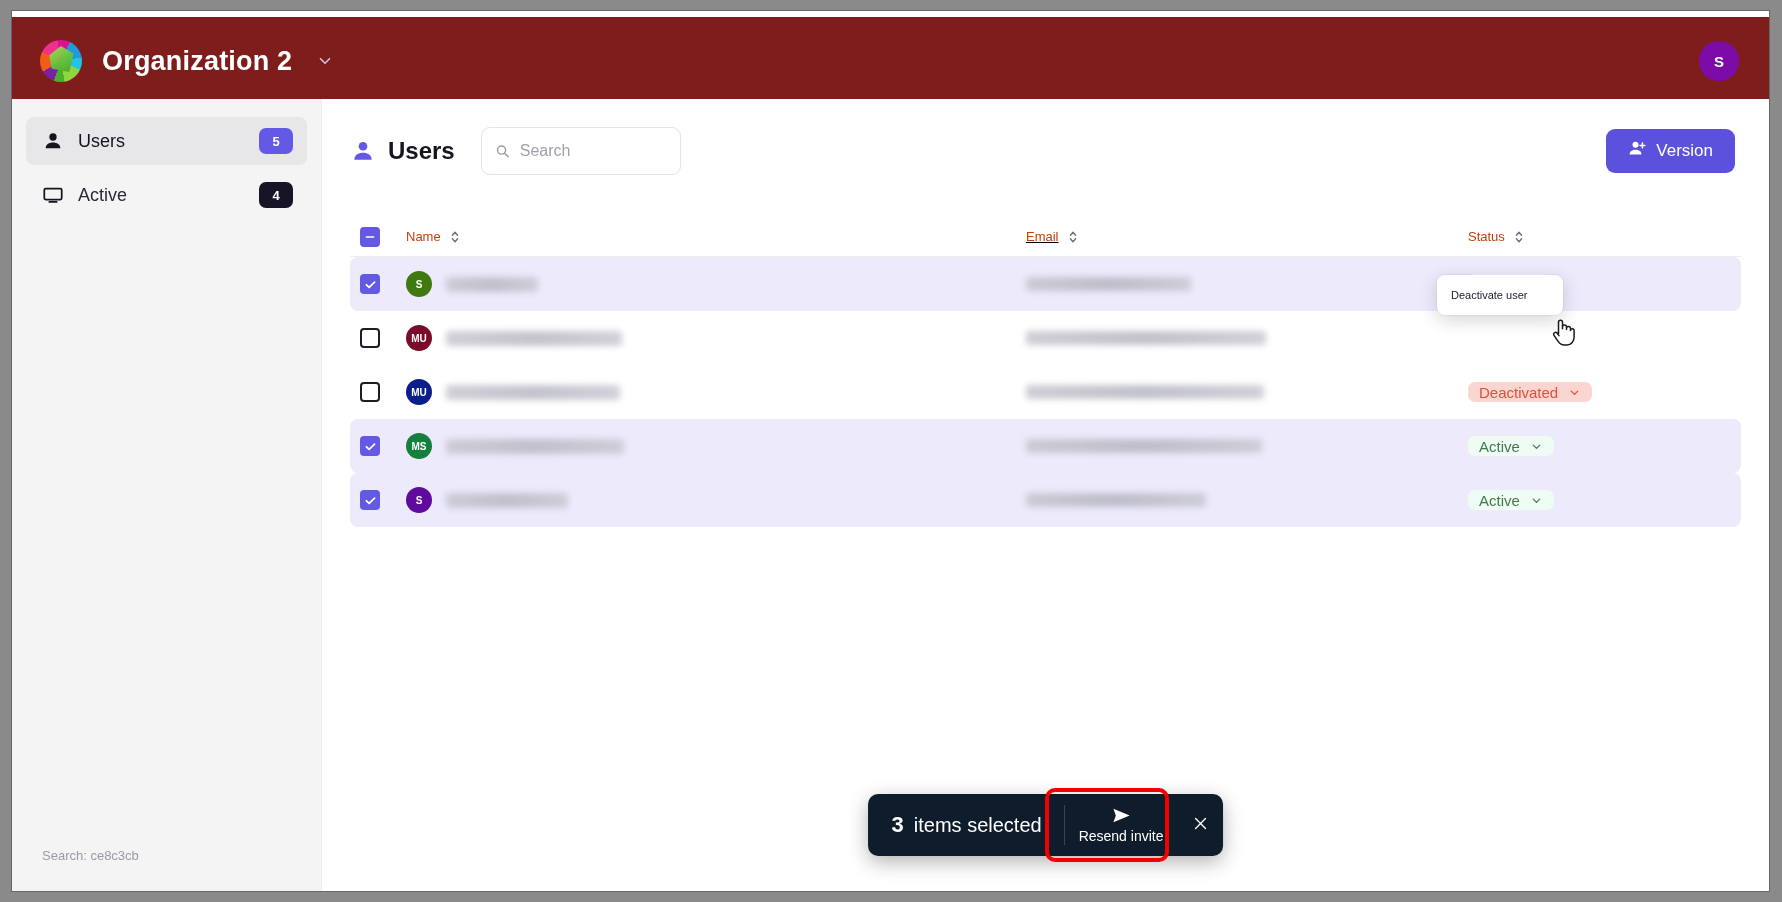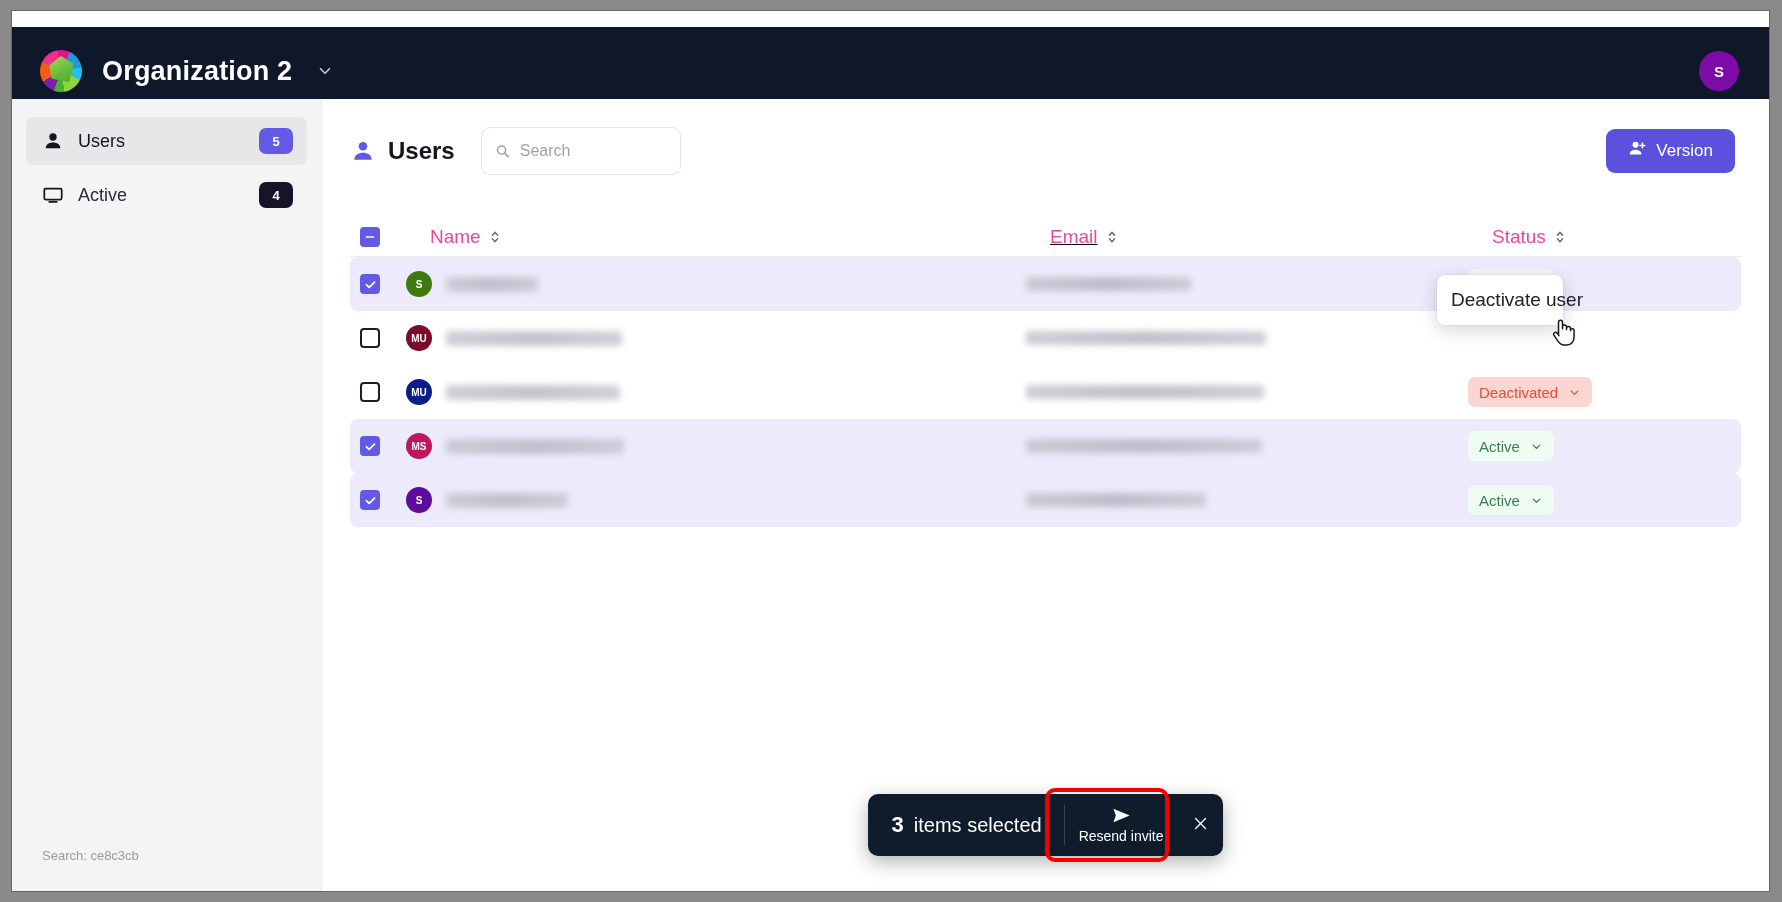--- a/index.html
+++ b/index.html
@@ -13,23 +13,23 @@
     position: absolute;
     left: 12px; top: 11px;
     width: 1757px; height: 880px;
     background: #ffffff;
     overflow: hidden;
     box-shadow: 0 0 0 1px rgba(0,0,0,0.25);
   }
 
   
   .topbar {
-    position: absolute; left: 0; top: 16px;
+    position: absolute; left: 0; top: 6px;
     width: 100%; height: 88px;
-    background: #0f172a;
+    background: #7f1d1d;
     display: flex; align-items: center;
   }
   .brand { display: flex; align-items: center; margin-left: 28px; }
   .logo {
     width: 42px; height: 42px; border-radius: 50%;
     position: relative; overflow: hidden;
     background:
       conic-gradient(from 200deg,
         #7a1fa8 0deg 40deg,
         #f25c19 40deg 95deg,
@@ -139,21 +139,21 @@
   .table { margin: 42px 28px 0 28px; position: relative; }
   .thead {
     display: flex; align-items: center;
     height: 40px; padding: 0 10px;
     border-bottom: 1px solid #eeeef1;
   }
   .col-check { width: 46px; flex: none; display: flex; align-items: center; }
   .col-name  { width: 620px; flex: none; display: flex; align-items: center; }
   .col-email { width: 440px; flex: none; display: flex; align-items: center; text-decoration: underline; }
   .col-status{ flex: 1; display: flex; align-items: center; padding-left: 2px; }
-  .th-label { font-size: 19px; color: #ec4899; margin-left: 24px; }
+  .th-label { font-size: 13px; color: #c2410c; }
   .sort-icon { margin-left: 8px; color: #6c6b78; display: flex; align-items: center; }
 
   .checkbox {
     width: 20px; height: 20px; border-radius: 4px;
     border: 2px solid #1d1c27; background: #fff;
     display: flex; align-items: center; justify-content: center;
     cursor: pointer; flex: none;
   }
   .checkbox.checked, .checkbox.indeterminate {
     background: #6359e4; border-color: #6359e4;
@@ -177,37 +177,37 @@
     filter: blur(3.4px); opacity: .85;
   }
   .redact-email {
     height: 14px; border-radius: 3px;
     background: linear-gradient(90deg,#c5c5cd,#b6b6c1,#c8c8d1);
     filter: blur(3.4px); opacity: .85;
   }
 
   .status-pill {
     display: inline-flex; align-items: center; gap: 10px;
-    height: 30px; padding: 0 11px; border-radius: 7px;
+    height: 20px; padding: 0 11px; border-radius: 7px;
     font-size: 15px; cursor: pointer; white-space: nowrap;
   }
   .status-pill.active { background: #effcf3; color: #3f7a4d; }
   .status-pill.deactivated { background: #fbd5d0; color: #e0503c; }
   .pill-caret { display: flex; align-items: center; }
 
   .dropdown {
     position: absolute;
     left: 1087px; top: 58px;
     width: 126px;
     background: #fff; border-radius: 8px;
     box-shadow: 0 5px 18px rgba(20,18,40,.18), 0 0 0 1px rgba(20,18,40,.04);
     padding: 8px 0; z-index: 40;
   }
   .dropdown-item {
-    padding: 6px 14px; font-size: 19px;
+    padding: 6px 14px; font-size: 11px;
     color: #22212c; cursor: pointer; white-space: nowrap;
   }
   .cursor-hand {
     position: absolute; left: 1200px; top: 100px;
     z-index: 60; pointer-events: none;
   }
 
   
   .action-bar {
     position: absolute; left: 50%; bottom: 35px;
@@ -427,21 +427,21 @@
           </div>
           <div class="trow selected">
             <div class="col-check">
               <div class="checkbox checked">
                 <svg width="13" height="13" viewBox="0 0 24 24" fill="none" stroke="#fff" stroke-width="3.2" stroke-linecap="round" stroke-linejoin="round">
                   <polyline points="4.5 12.5 9.5 17.5 19.5 7.5"></polyline>
                 </svg>
               </div>
             </div>
             <div class="col-name">
-              <span class="avatar" style="background:#be185d">MS</span>
+              <span class="avatar" style="background:#15803d">MS</span>
               <span class="redact" style="width:178px"></span>
             </div>
             <div class="col-email">
               <span class="redact-email" style="width:236px"></span>
             </div>
             <div class="col-status">
               <span class="status-pill active">
                 <span>Active</span>
                 <span class="pill-caret">
                   <svg width="13" height="13" viewBox="0 0 24 24" fill="none" stroke="currentColor" stroke-width="2.4" stroke-linecap="round" stroke-linejoin="round">

